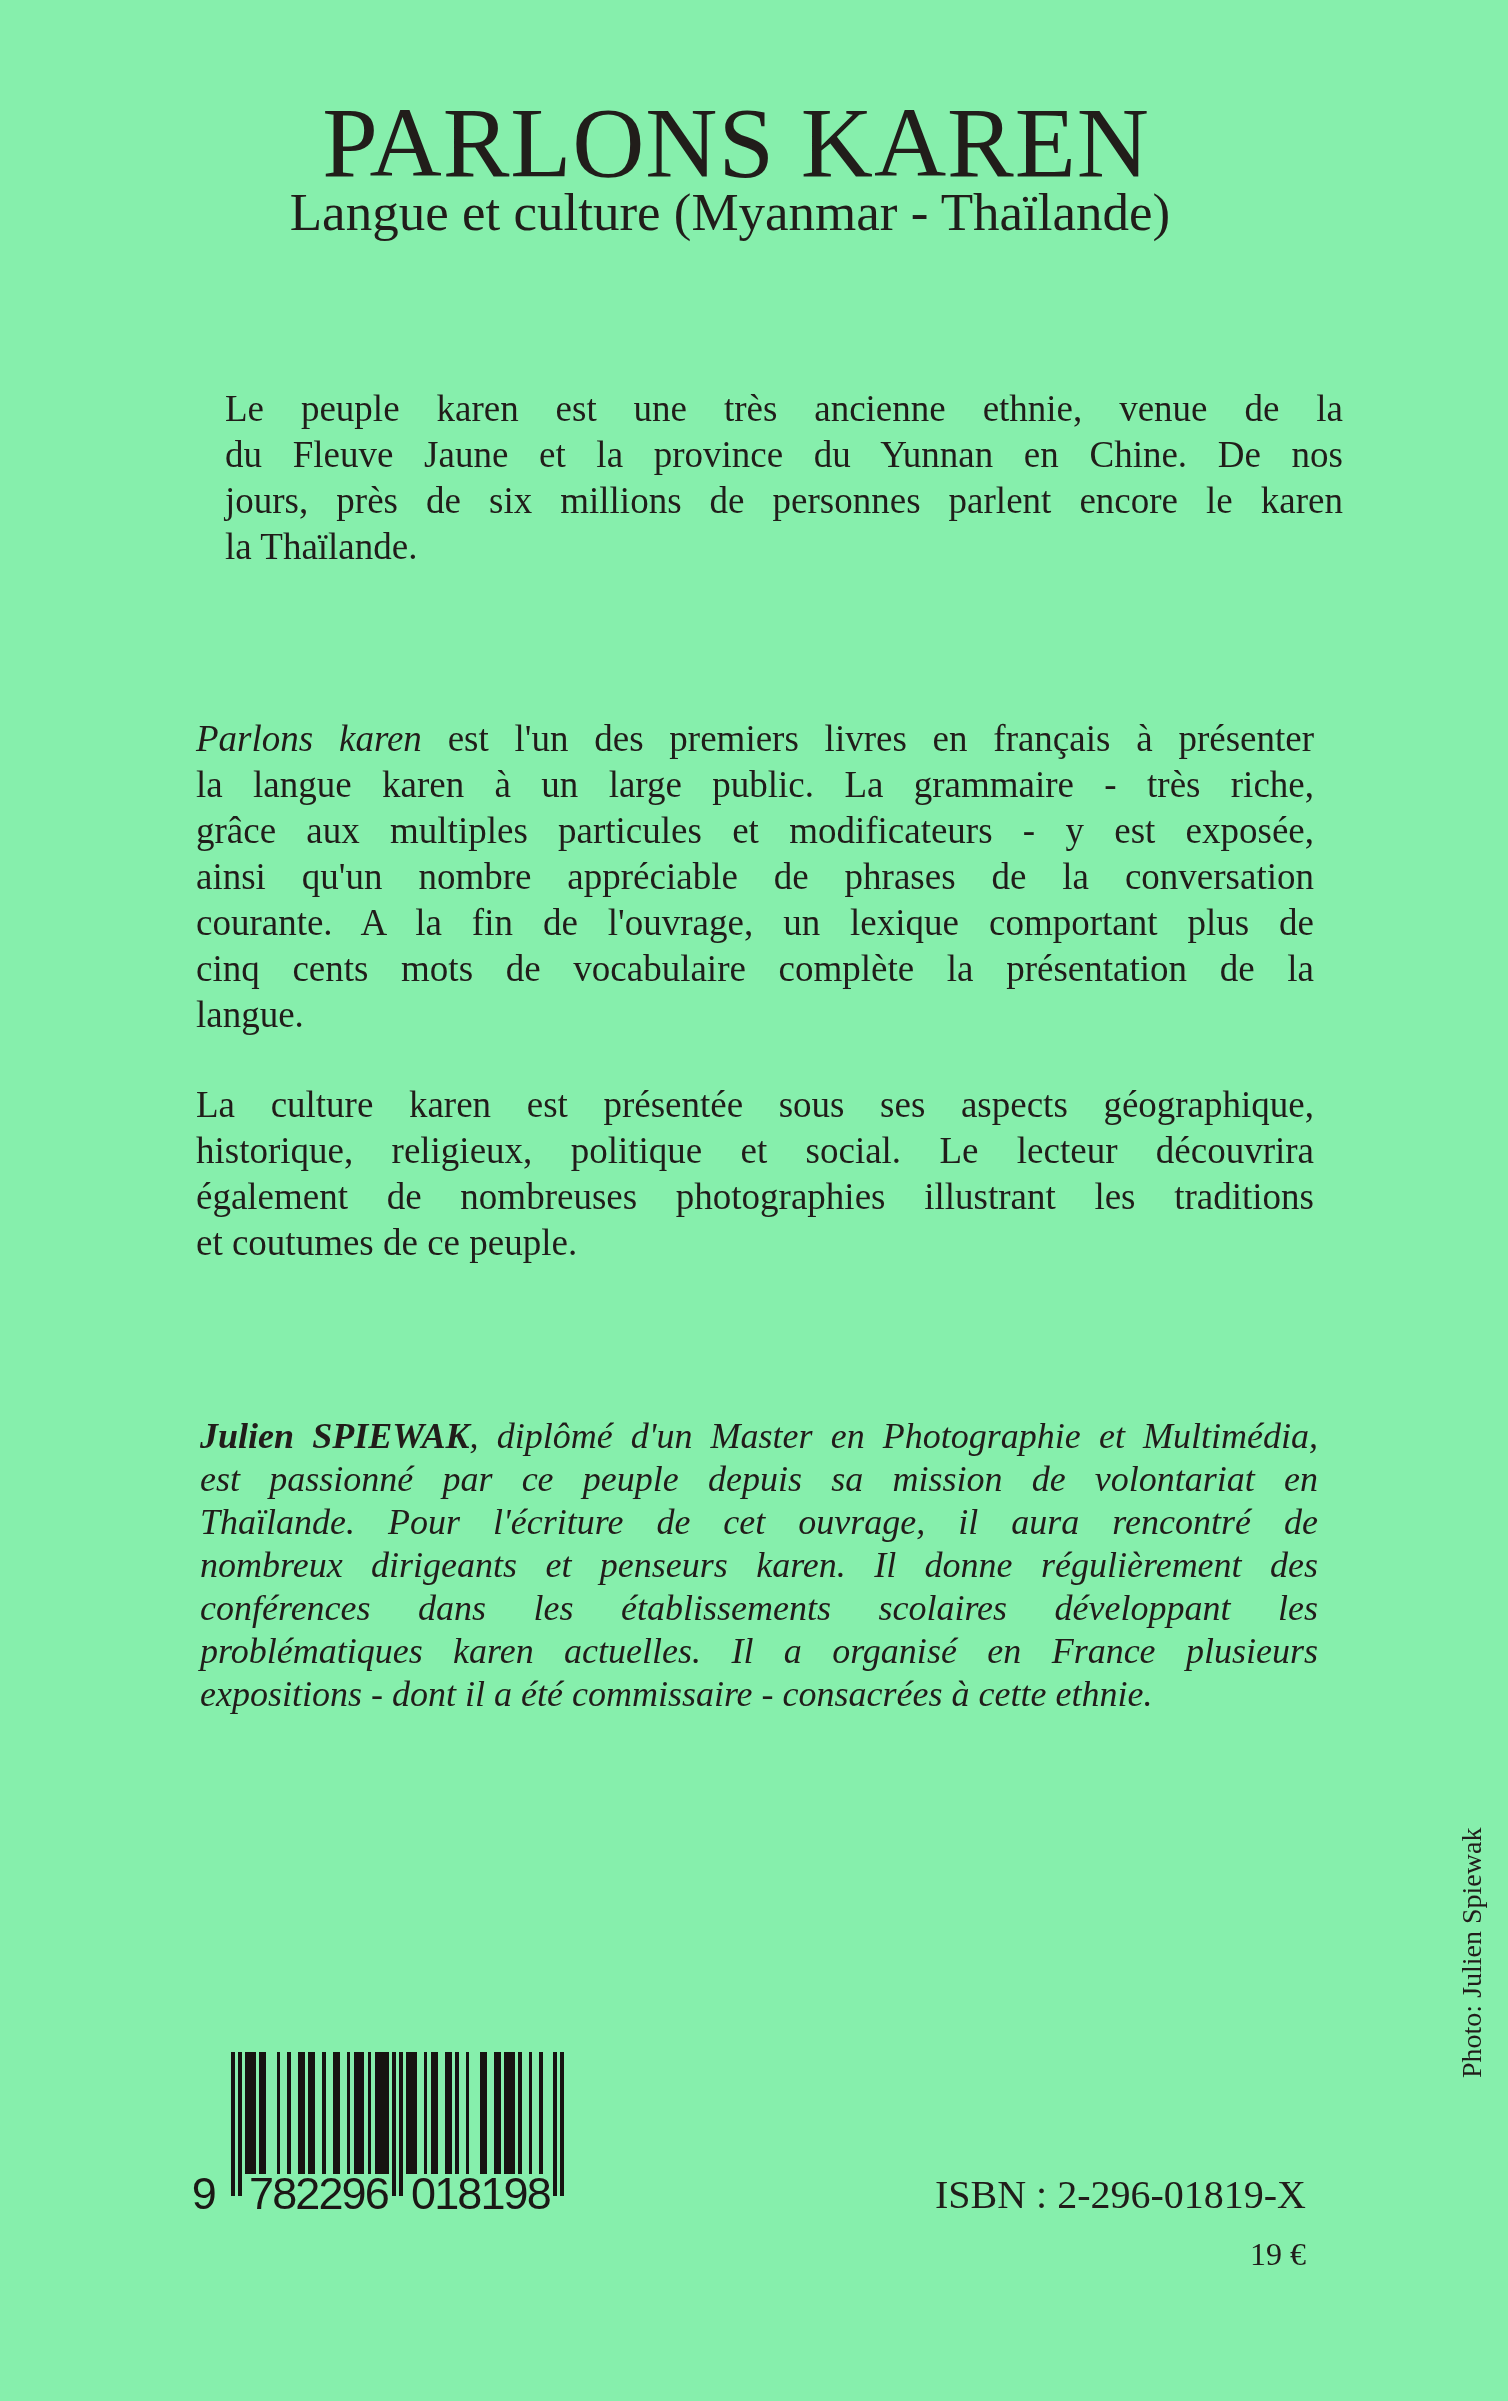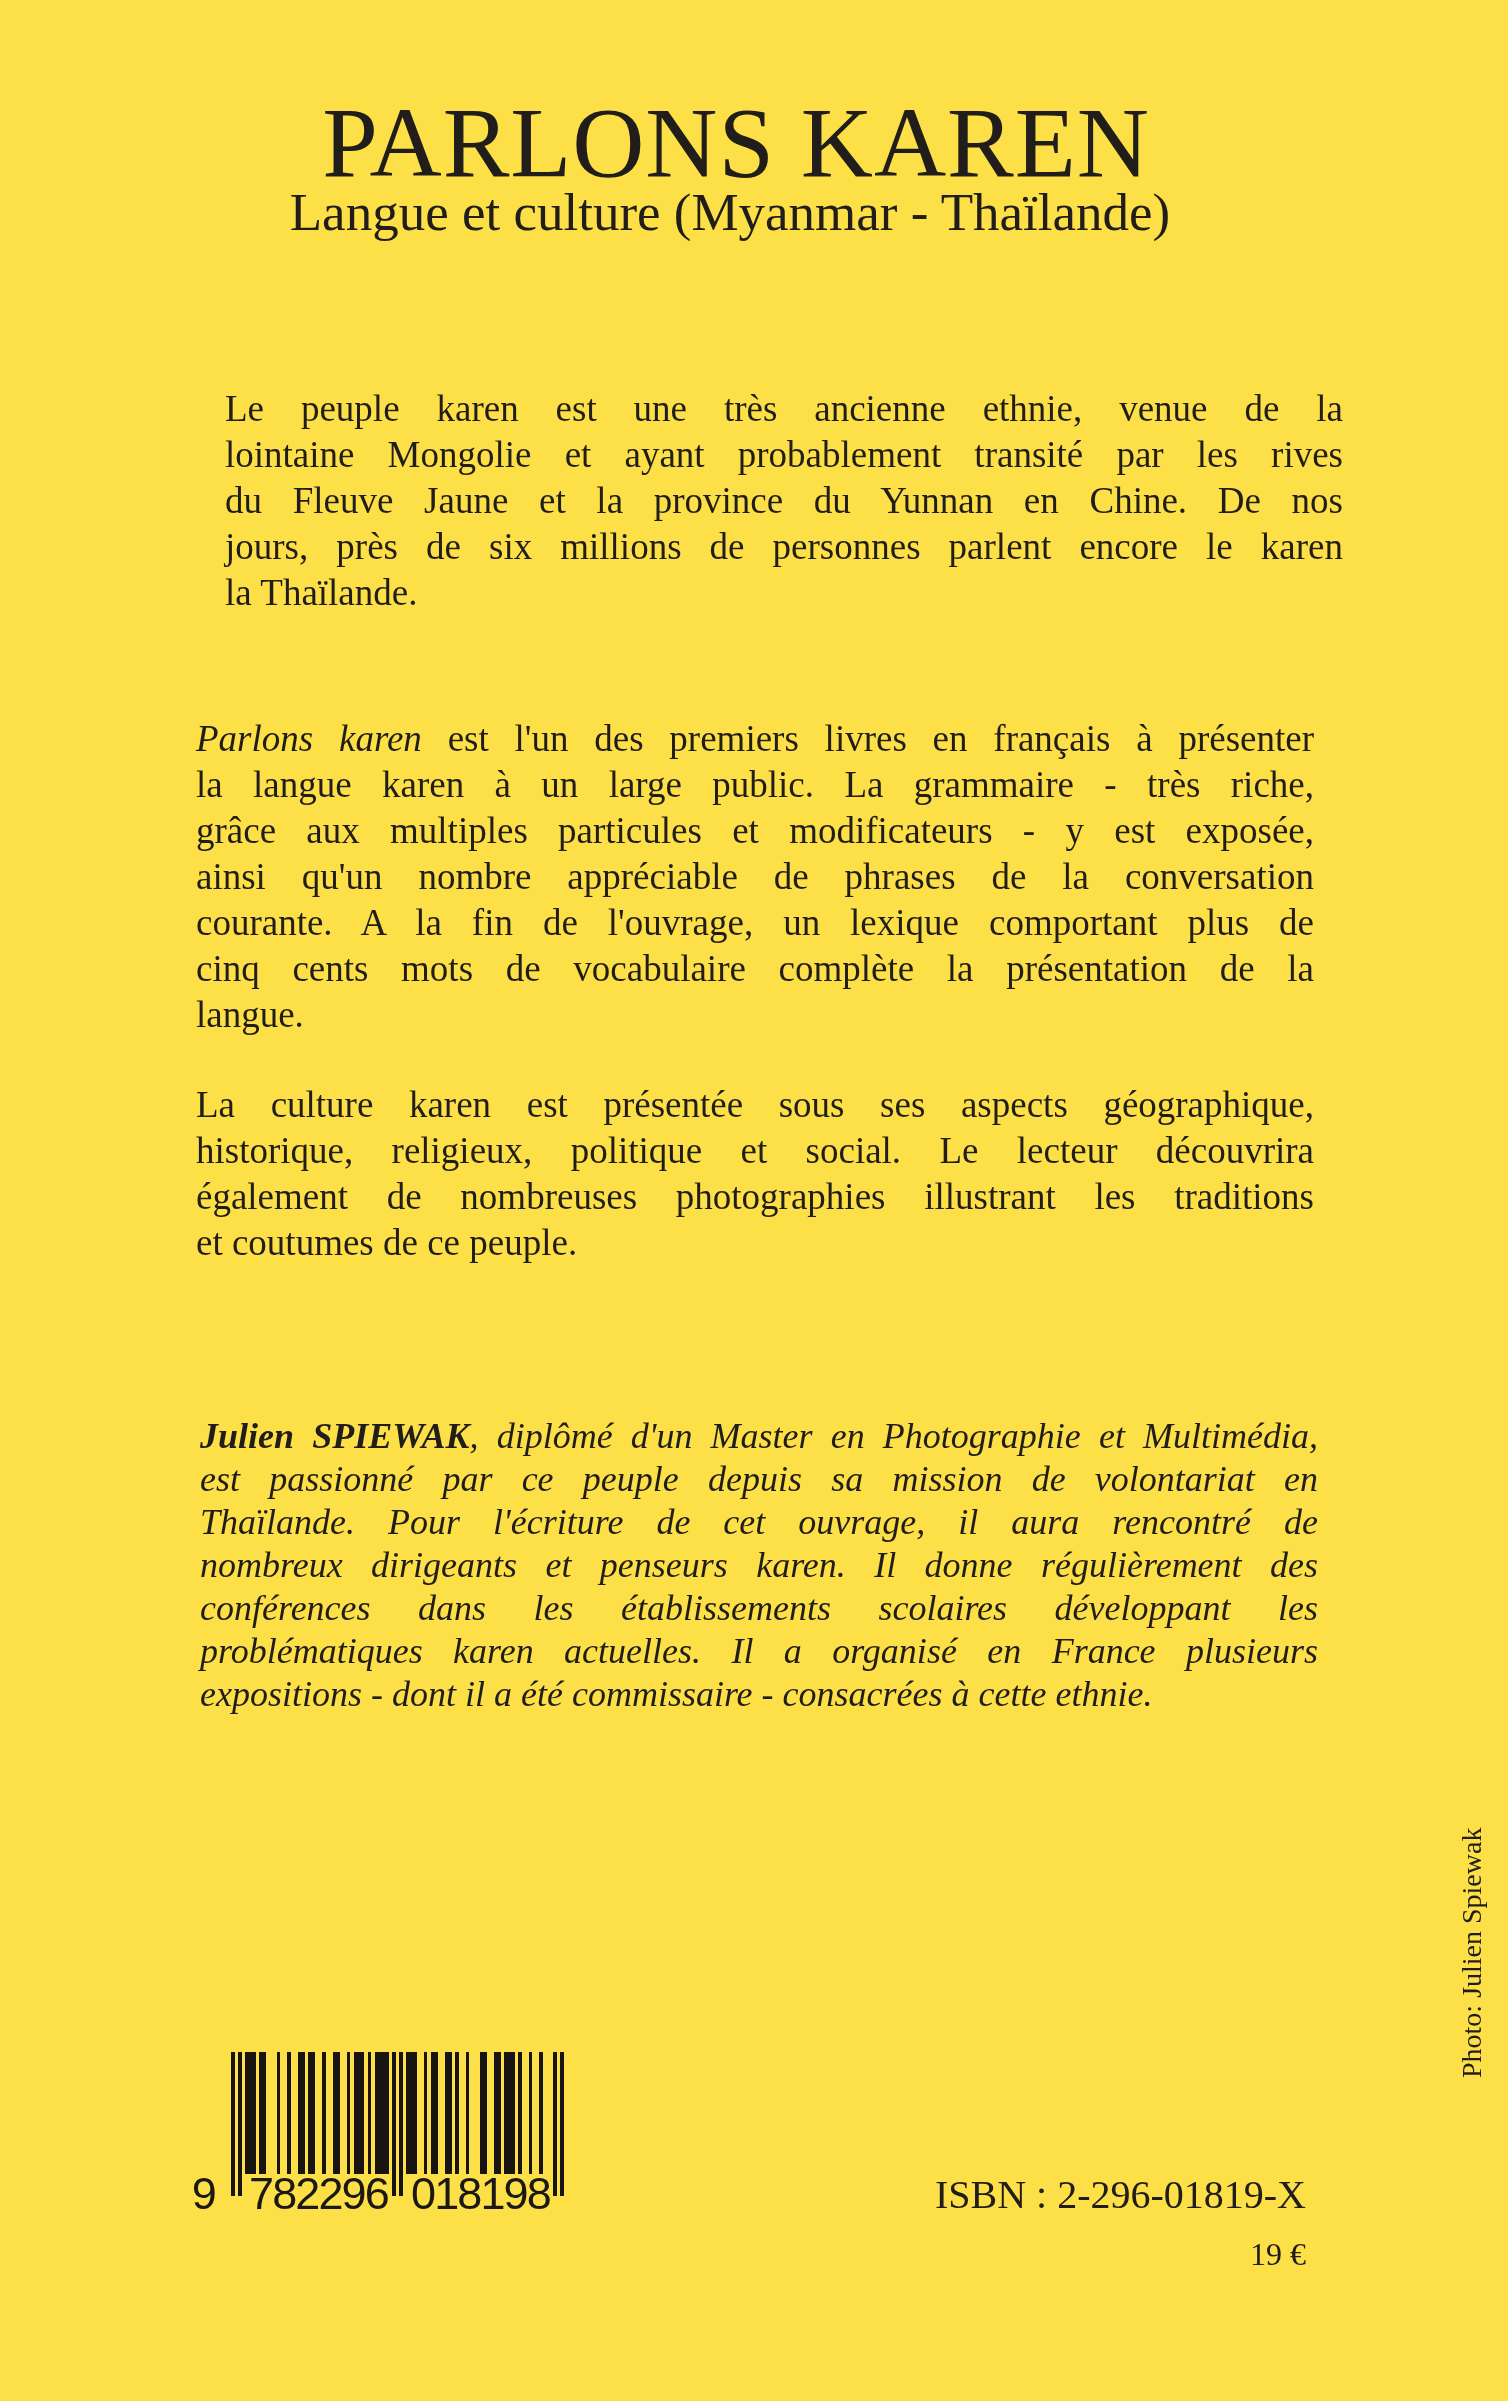--- a/index.html
+++ b/index.html
@@ -1,17 +1,17 @@
 <!DOCTYPE html>
 <html style="font-size:15px"><head>
 <meta charset="utf-8">
 <style>
   html,body{margin:0;padding:0;background:#888;}
   .page{
-    position:relative;width:1508px;height:2402px;background:#fde047;
+    position:relative;width:1508px;height:2402px;background:#86efac;
     font-family:"Liberation Serif",serif;color:#211d1a;overflow:hidden;margin:0 auto;
   }
   
   .title-row{position:absolute;left:-18px;top:93px;width:100%;text-align:center;line-height:1;}
   .title-row .t{font-size:100px;letter-spacing:0.9px;white-space:nowrap;}
   .subtitle-row{position:absolute;left:-24px;top:186px;width:100%;text-align:center;line-height:1;}
   .subtitle-row .t{font-size:53px;white-space:nowrap;}
   
   .para{position:absolute;left:196px;width:1118px;font-size:37px;line-height:46px;}
   .para .line{text-align:justify;text-align-last:justify;}
@@ -51,21 +51,20 @@
 
   <div class="title-row">
     <span class="t">PARLONS KAREN</span>
   </div>
   <div class="subtitle-row">
     <span class="t">Langue et culture (Myanmar - Thaïlande)</span>
   </div>
 
   <div class="para p-intro" id="para-intro">
       <div class="line"><span>Le peuple karen est une très ancienne ethnie, venue de la</span></div>
-      <div class="line"><span>lointaine Mongolie et ayant probablement transité par les rives</span></div>
       <div class="line"><span>du Fleuve Jaune et la province du Yunnan en Chine. De nos</span></div>
       <div class="line"><span>jours, près de six millions de personnes parlent encore le karen</span></div>
       <div class="line last"><span>la Thaïlande.</span></div>
     </div>
   <div class="para p-about-book" id="para-about-book">
       <div class="line"><span class="it">Parlons karen</span><span> est l'un des premiers livres en français à présenter</span></div>
       <div class="line"><span>la langue karen à un large public. La grammaire - très riche,</span></div>
       <div class="line"><span>grâce aux multiples particules et modificateurs - y est exposée,</span></div>
       <div class="line"><span>ainsi qu'un nombre appréciable de phrases de la conversation</span></div>
       <div class="line"><span>courante. A la fin de l'ouvrage, un lexique comportant plus de</span></div>

